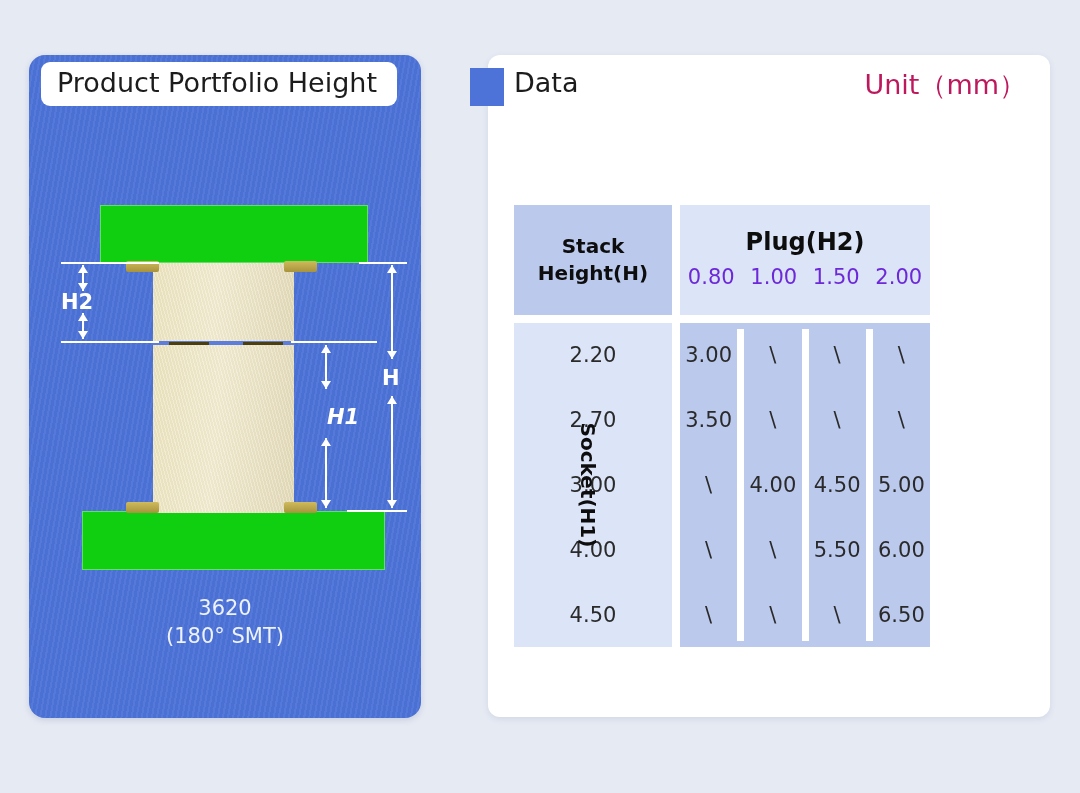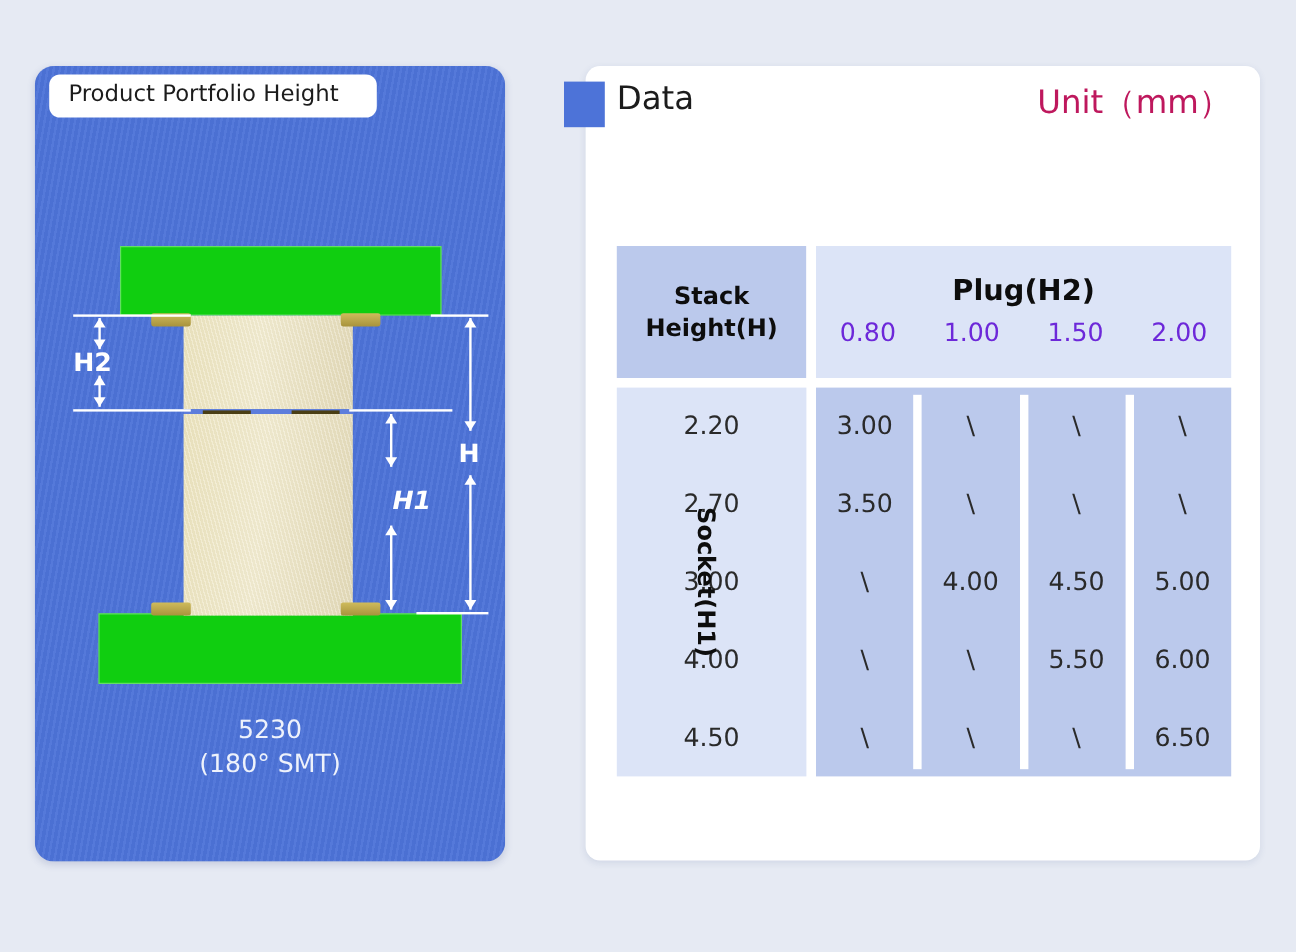--- a/index.html
+++ b/index.html
@@ -16,22 +16,22 @@
     background:
       repeating-linear-gradient(100deg, rgba(255,255,255,.045) 0 2px, rgba(0,0,0,.025) 2px 5px),
       #4d73d8;
     border-radius:16px;
     box-shadow:0 2px 6px rgba(60,80,140,.18);
     overflow:hidden;
   }
   .title-chip{
     position:absolute;left:12px;top:7px;
     background:#fff;border-radius:9px;
-    padding:7px 32px 9px 16px;
-    font-size:19px;color:#1c1c1c;line-height:1.05;
+    padding:7px 20px 9px 16px;
+    font-size:27px;color:#1c1c1c;line-height:1.05;
     white-space:nowrap;
   }
   
   .pcb{
     position:absolute;background:#10ce10;
     box-shadow:inset 0 0 0 1px rgba(255,255,255,.35);
   }
   .pcb-top{left:71px;top:150px;width:268px;height:58px;}
   .pcb-bottom{left:53px;top:456px;width:303px;height:59px;}
   
@@ -93,21 +93,21 @@
     background:#4d73d8;
   }
   .data-label{
     position:absolute;left:26px;top:12px;font-size:27px;color:#1c1c1c;
   }
   .unit-label{
     position:absolute;right:24px;top:12px;font-size:27px;color:#be185d;
   }
   
   .tbl{
-    position:absolute;left:26px;top:150px;width:512px;
+    position:absolute;left:26px;top:150px;width:416px;
     border-collapse:separate;border-spacing:0;
     table-layout:fixed;
   }
   .tbl td,.tbl th{padding:0;margin:0;}
   .hdr-stack{
     width:158px;background:#bbc9ec;color:#0d0d0d;
     font-size:20px;font-weight:bold;text-align:center;
     line-height:1.35;height:110px;vertical-align:middle;
   }
   .hdr-plug-wrap{
@@ -190,21 +190,21 @@
 
   <div class="dim" style="left:296px;top:290px;height:44px;"></div>
   <div class="dim" style="left:296px;top:383px;height:70px;"></div>
   <div class="dim-label" style="left:298px;top:352px;font-style:italic;">H1</div>
 
   <div class="dim" style="left:362px;top:210px;height:94px;"></div>
   <div class="dim" style="left:362px;top:341px;height:112px;"></div>
   <div class="dim-label" style="left:353px;top:313px;">H</div>
 
   <div class="caption">
-    <div>5230</div>
+    <div>3620</div>
     <div>(180° SMT)</div>
   </div>
 </div>
 
 <div class="data-card">
 
   <div class="card-head">
     <div class="data-swatch"></div>
     <div class="data-label">Data</div>
     <div class="unit-label">Unit（mm）</div>

